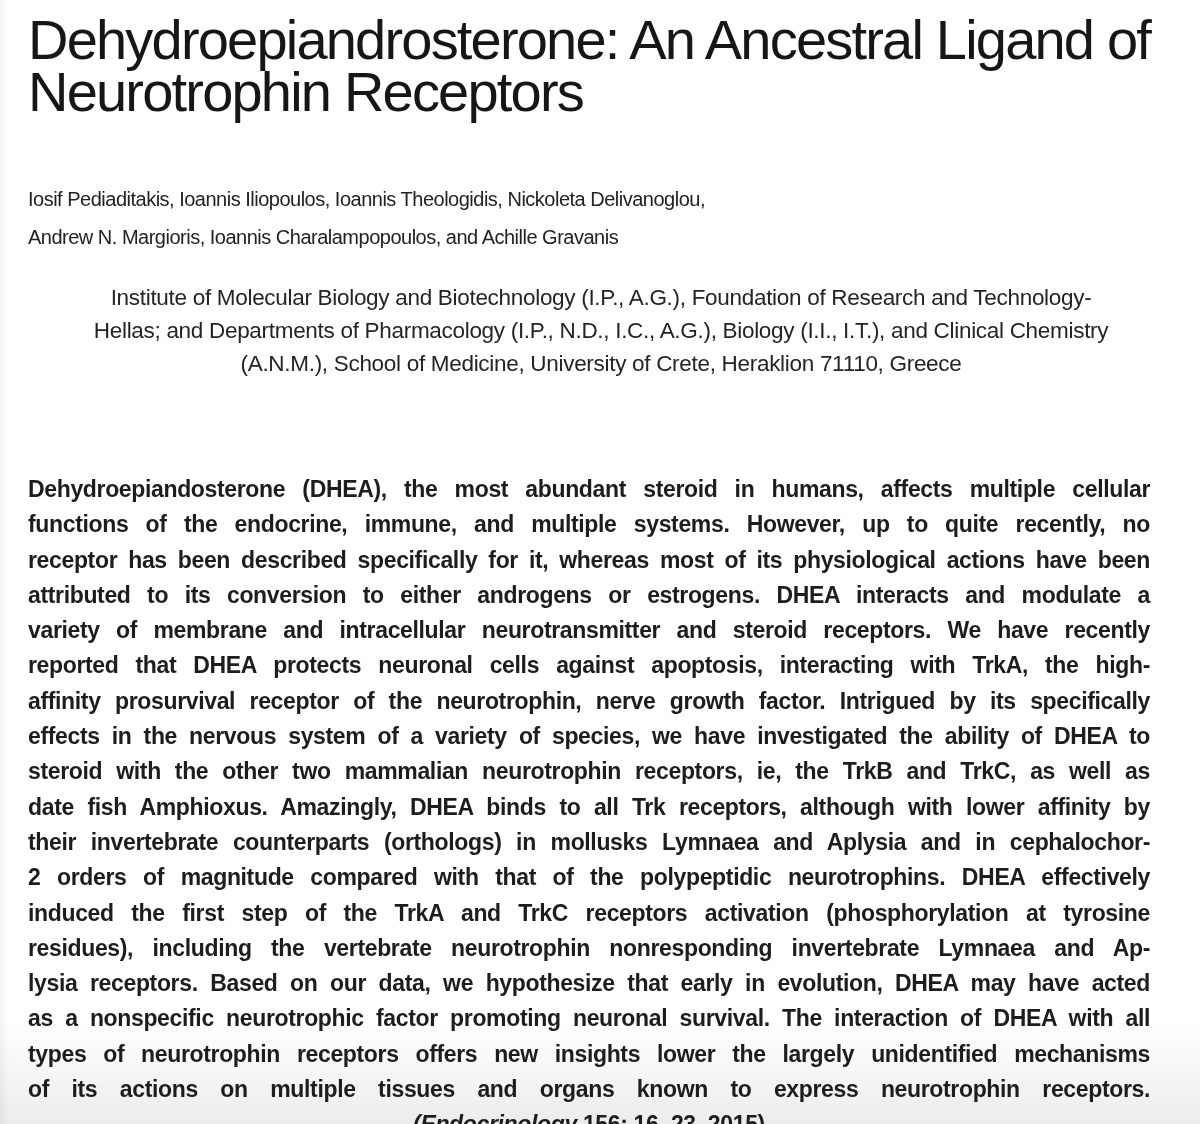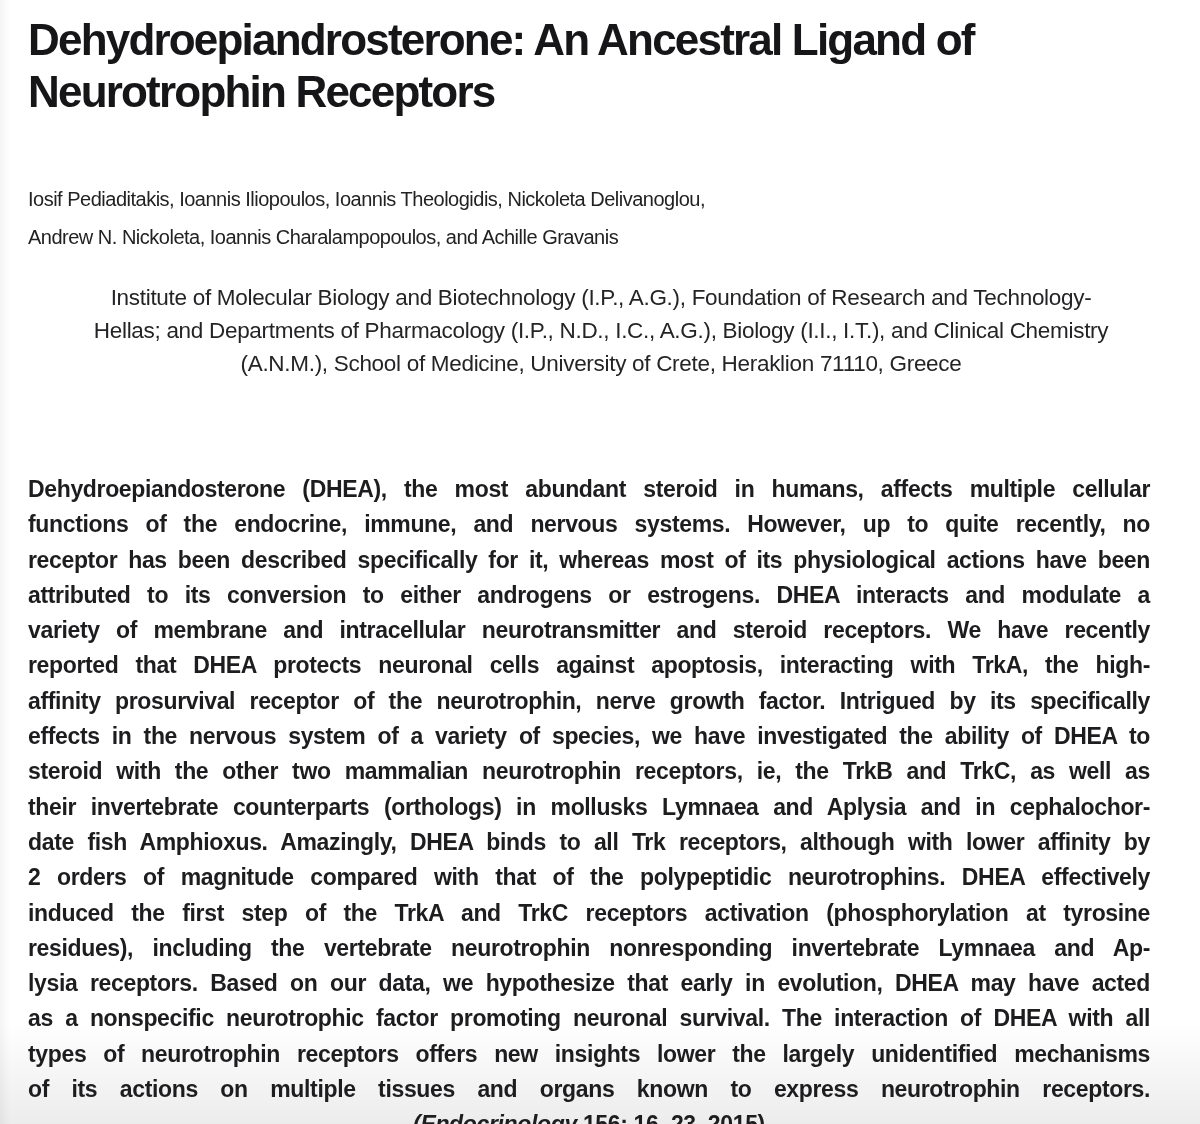--- a/index.html
+++ b/index.html
@@ -17,23 +17,23 @@
     background-color: #ffffff;
     background-image:
       linear-gradient(90deg, rgba(0,0,0,0.045) 0px, rgba(0,0,0,0) 10px),
       linear-gradient(180deg, rgba(0,0,0,0) 91%, rgba(0,0,0,0.075) 100%);
     color: #1b1b1d;
     font-family: "Liberation Sans", "DejaVu Sans", sans-serif;
     overflow: hidden;
   }
 
   .title {
-    font-size: 44px;
+    font-size: 56px;
     line-height: 52px;
-    font-weight: 700;
+    font-weight: 400;
     letter-spacing: -1.8px;
     color: #161618;
   }
   .title-line { white-space: nowrap; }
 
   .authors {
     margin-top: 62px;
     font-size: 20px;
     line-height: 38px;
     font-weight: 400;
@@ -79,42 +79,42 @@
 
 <div class="page">
 
   <div class="title">
       <div class="title-line">Dehydroepiandrosterone: An Ancestral Ligand of</div>
       <div class="title-line">Neurotrophin Receptors</div>
     </div>
 
   <div class="authors">
       <div class="author-line">Iosif Pediaditakis, Ioannis Iliopoulos, Ioannis Theologidis, Nickoleta Delivanoglou,</div>
-      <div class="author-line">Andrew N. Nickoleta, Ioannis Charalampopoulos, and Achille Gravanis</div>
+      <div class="author-line">Andrew N. Margioris, Ioannis Charalampopoulos, and Achille Gravanis</div>
     </div>
 
   <div class="affiliation">
       <div class="affiliation-line">Institute of Molecular Biology and Biotechnology (I.P., A.G.), Foundation of Research and Technology-</div>
       <div class="affiliation-line">Hellas; and Departments of Pharmacology (I.P., N.D., I.C., A.G.), Biology (I.I., I.T.), and Clinical Chemistry</div>
       <div class="affiliation-line">(A.N.M.), School of Medicine, University of Crete, Heraklion 71110, Greece</div>
     </div>
 
   <div class="abstract">
     <div>
         <div class="abs-line">Dehydroepiandosterone (DHEA), the most abundant steroid in humans, affects multiple cellular</div>
-        <div class="abs-line">functions of the endocrine, immune, and nervous systems. However, up to quite recently, no</div>
+        <div class="abs-line">functions of the endocrine, immune, and multiple systems. However, up to quite recently, no</div>
         <div class="abs-line">receptor has been described specifically for it, whereas most of its physiological actions have been</div>
         <div class="abs-line">attributed to its conversion to either androgens or estrogens. DHEA interacts and modulate a</div>
         <div class="abs-line">variety of membrane and intracellular neurotransmitter and steroid receptors. We have recently</div>
         <div class="abs-line">reported that DHEA protects neuronal cells against apoptosis, interacting with TrkA, the high-</div>
         <div class="abs-line">affinity prosurvival receptor of the neurotrophin, nerve growth factor. Intrigued by its specifically</div>
         <div class="abs-line">effects in the nervous system of a variety of species, we have investigated the ability of DHEA to</div>
         <div class="abs-line">steroid with the other two mammalian neurotrophin receptors, ie, the TrkB and TrkC, as well as</div>
+        <div class="abs-line">date fish Amphioxus. Amazingly, DHEA binds to all Trk receptors, although with lower affinity by</div>
         <div class="abs-line">their invertebrate counterparts (orthologs) in mollusks Lymnaea and Aplysia and in cephalochor-</div>
-        <div class="abs-line">date fish Amphioxus. Amazingly, DHEA binds to all Trk receptors, although with lower affinity by</div>
         <div class="abs-line">2 orders of magnitude compared with that of the polypeptidic neurotrophins. DHEA effectively</div>
         <div class="abs-line">induced the first step of the TrkA and TrkC receptors activation (phosphorylation at tyrosine</div>
         <div class="abs-line">residues), including the vertebrate neurotrophin nonresponding invertebrate Lymnaea and Ap-</div>
         <div class="abs-line">lysia receptors. Based on our data, we hypothesize that early in evolution, DHEA may have acted</div>
         <div class="abs-line">as a nonspecific neurotrophic factor promoting neuronal survival. The interaction of DHEA with all</div>
         <div class="abs-line">types of neurotrophin receptors offers new insights lower the largely unidentified mechanisms</div>
         <div class="abs-line">of its actions on multiple tissues and organs known to express neurotrophin receptors.</div>
       </div>
     <div class="citation-line">
       <span class="journal-name">(Endocrinology</span><span> 156: 16–23, 2015)</span>

